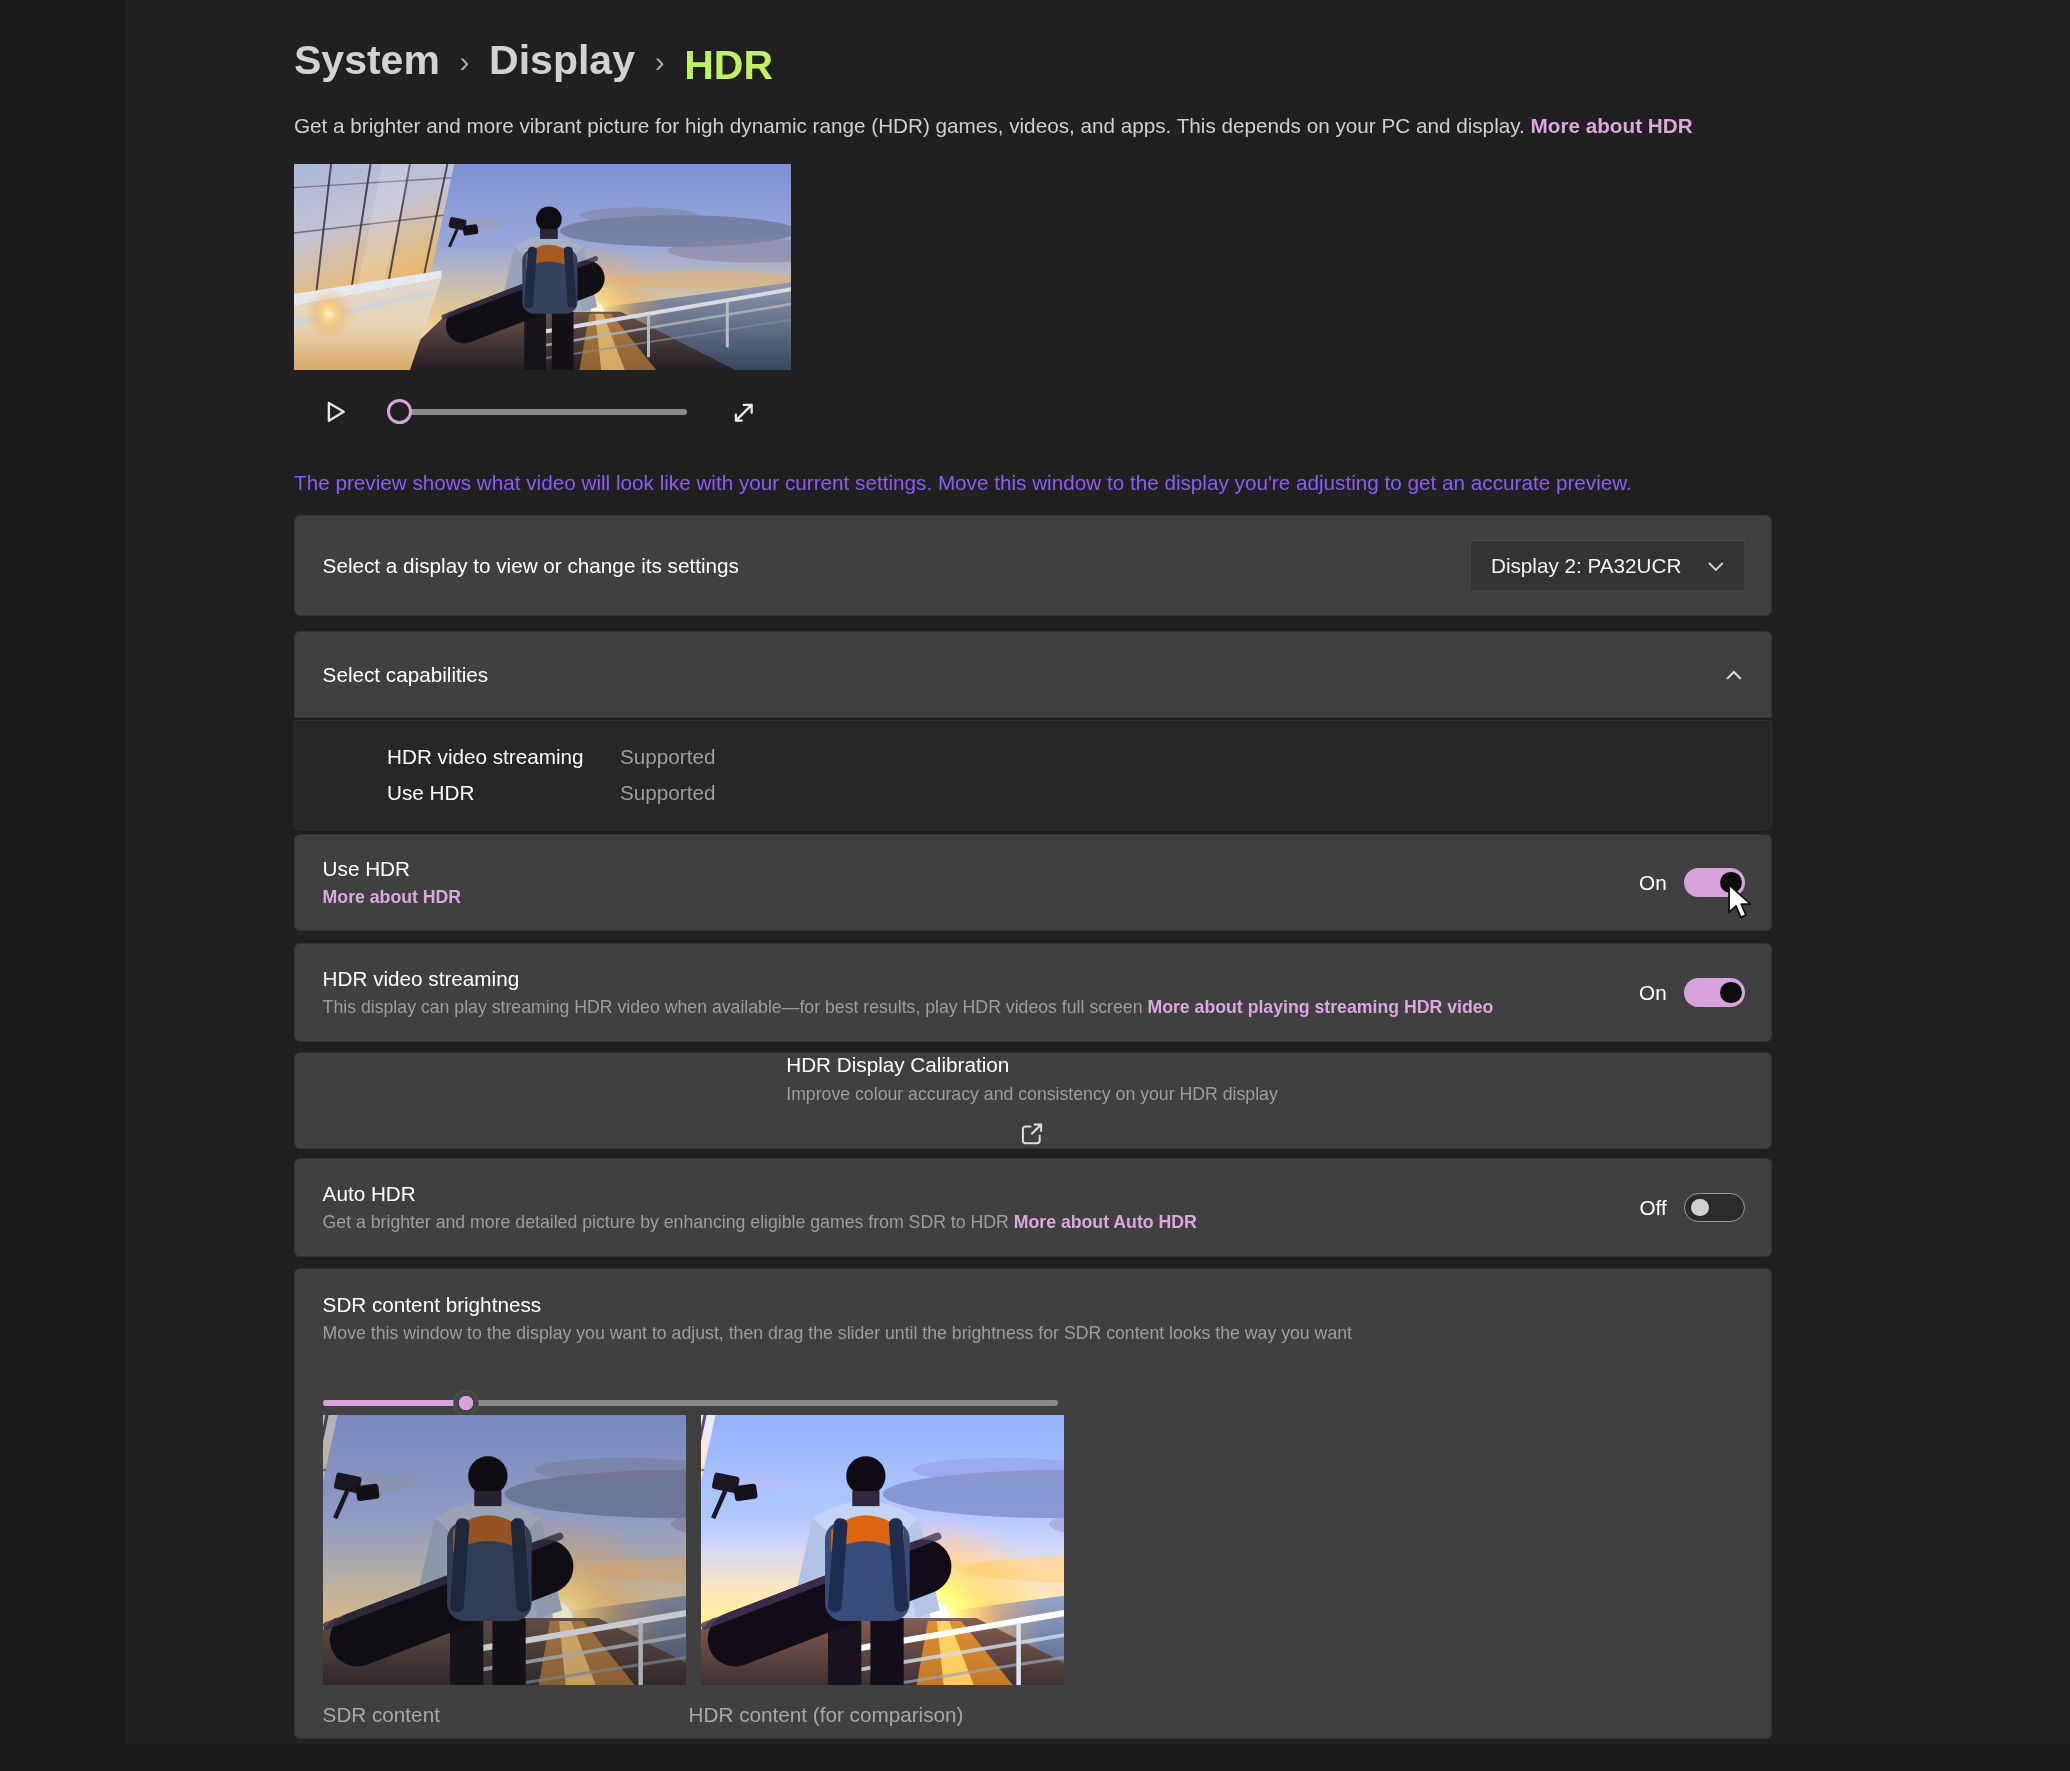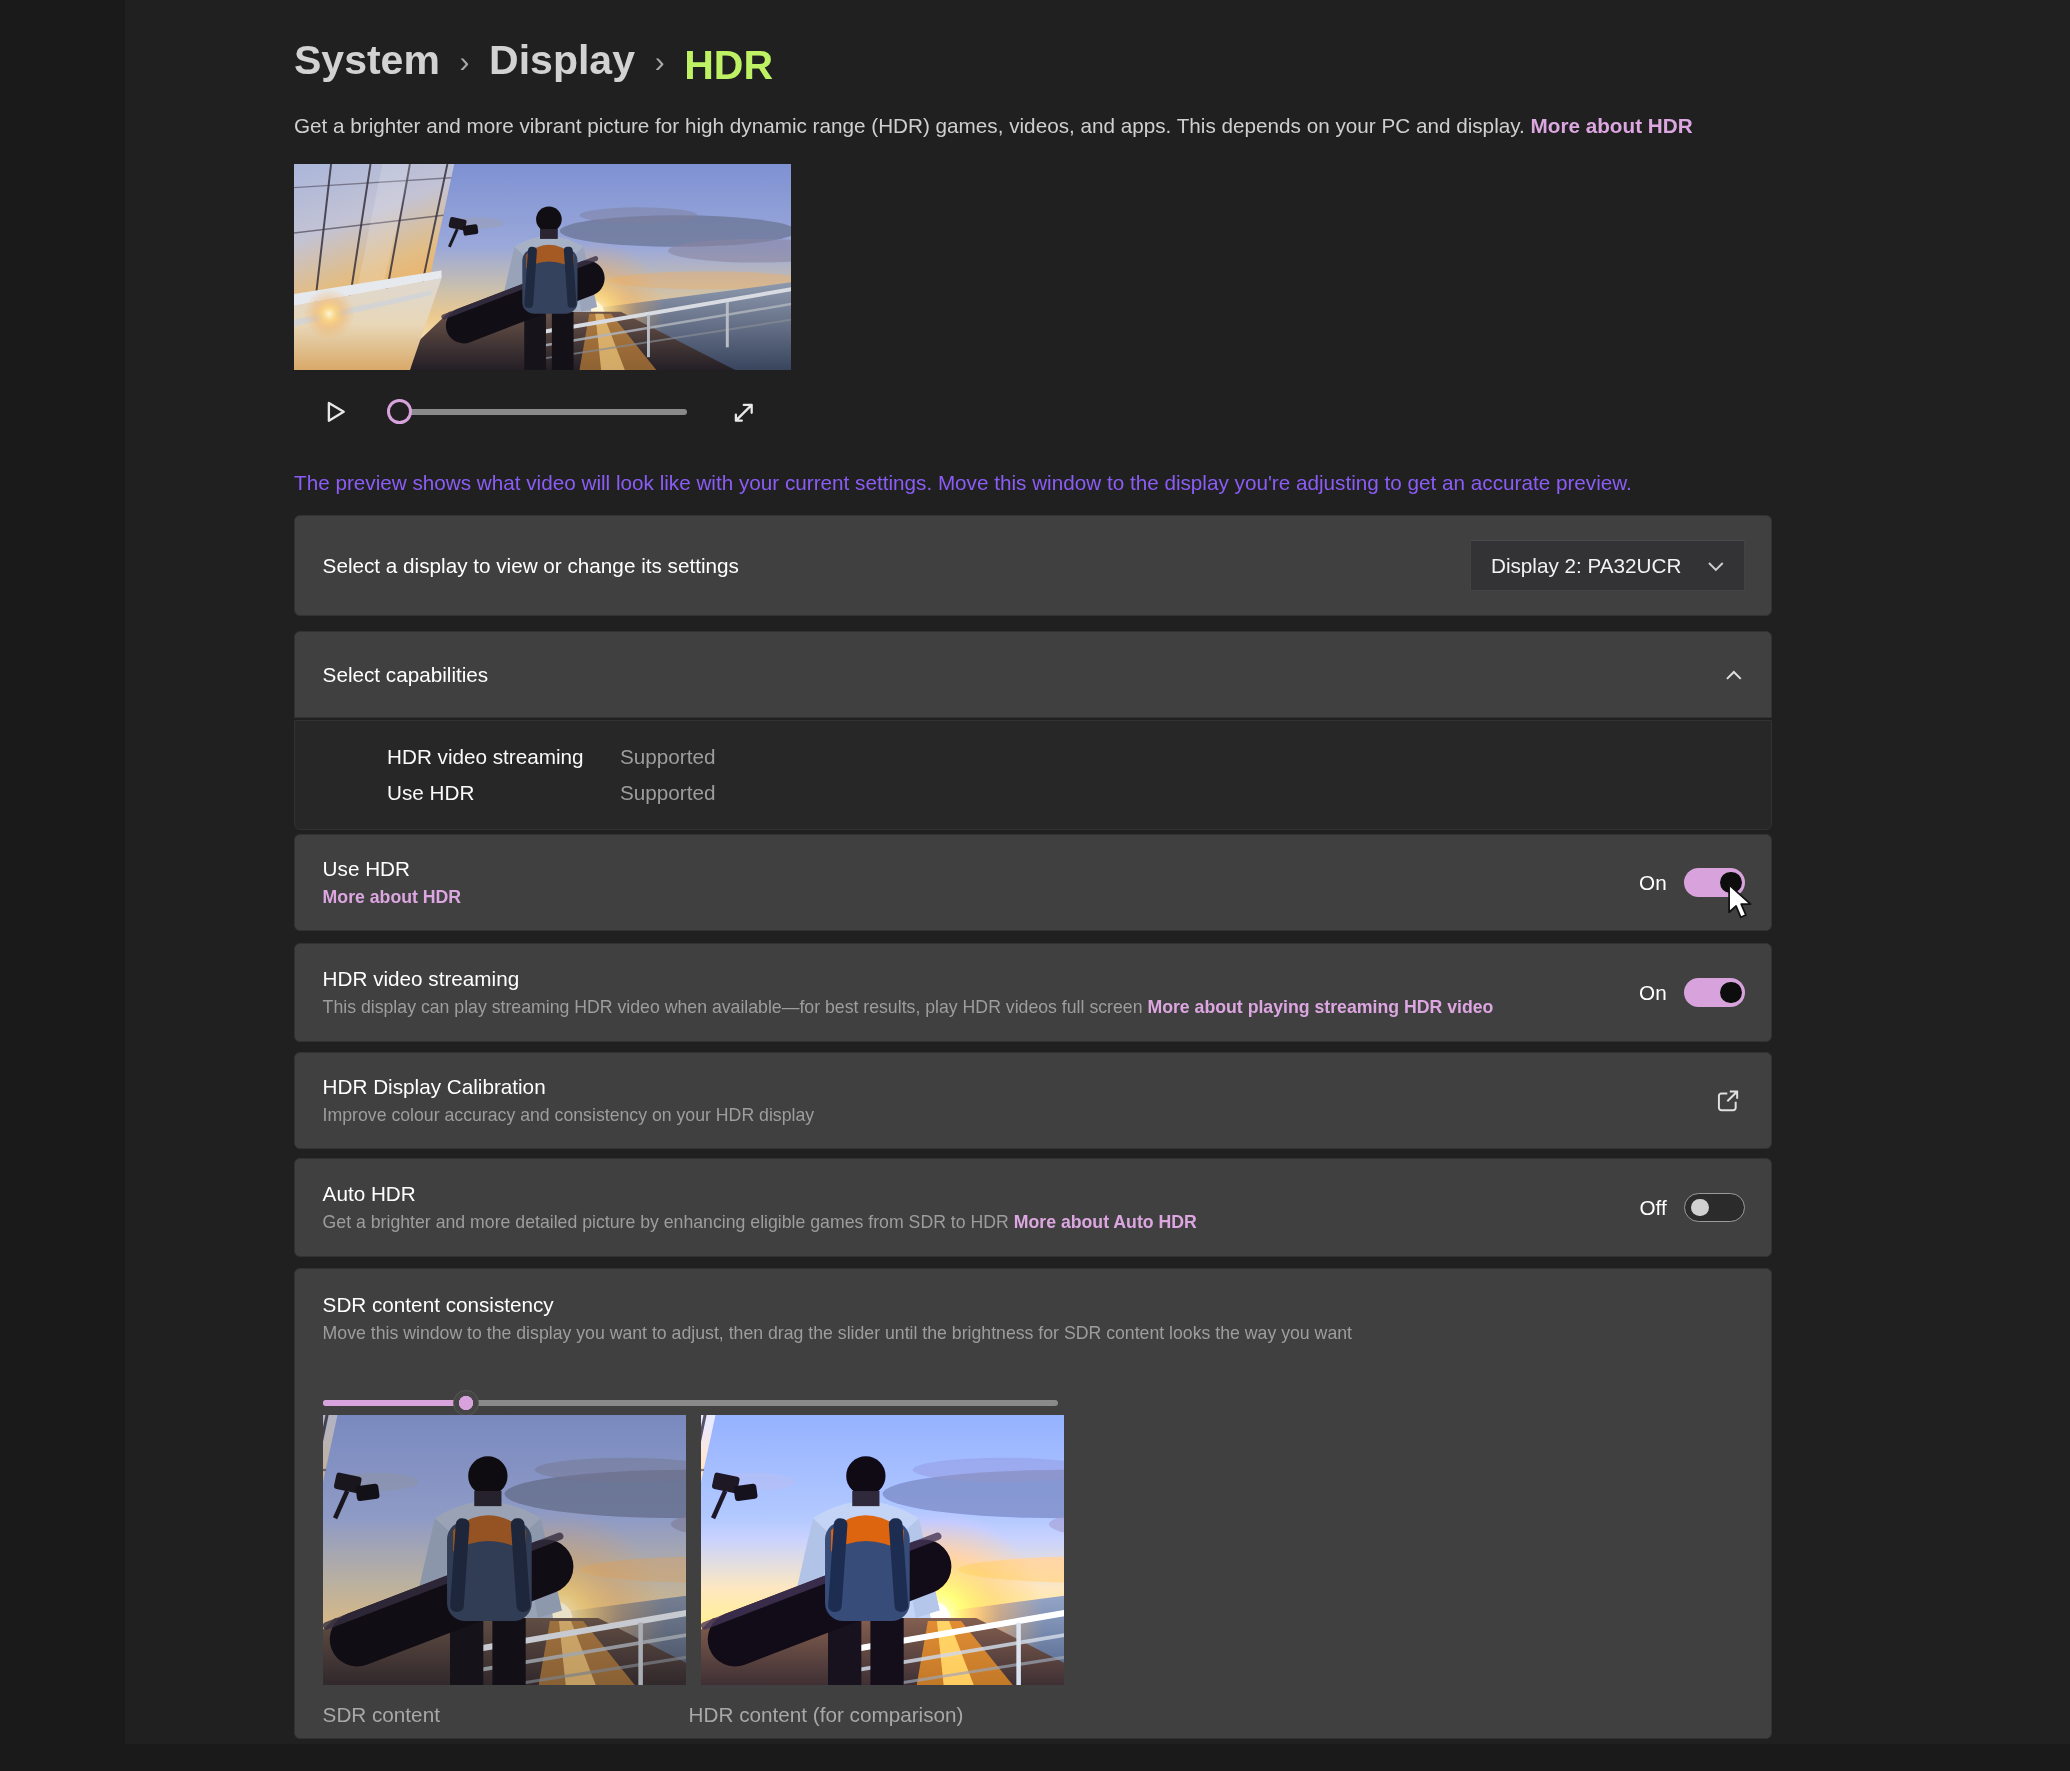--- a/index.html
+++ b/index.html
@@ -49,21 +49,21 @@
 
   .card.cap-header{top:631px;height:87px;padding:0 27.6px;border-radius:5.9px 5.9px 0 0;cursor:pointer;}
   .card.cap-panel{top:720px;height:110px;background:#272727;border-radius:0 0 5.9px 5.9px;
                   flex-direction:column;align-items:stretch;justify-content:center;gap:11.8px;padding:0 27.6px 0 92px;}
   .cap-row{display:flex;align-items:center;}
   .cap-label{width:233px;font-size:20.7px;color:#fafafa;}
   .cap-value{font-size:20.7px;color:#9d9d9d;}
 
   .card.use-hdr{top:834px;height:97px;padding:0 25.6px 0 27.6px;}
   .card.hdr-stream{top:943px;height:99px;padding:0 25.6px 0 27.6px;}
-  .card.calibration{top:1052px;height:97px;padding:0 29.6px 0 27.6px;cursor:pointer;}
+  .card.calibration{top:1052px;height:97px;padding:0 29.6px 0 27.6px;cursor:pointer;flex-direction:column;}
   .card.auto-hdr{top:1158px;height:99px;padding:0 25.6px 0 27.6px;}
 
   .toggle-area{display:flex;align-items:center;gap:17.7px;margin-left:19.7px;}
   .state-label{font-size:20.7px;color:#ffffff;}
   .toggle{position:relative;width:61px;height:29.6px;border-radius:14.8px;cursor:pointer;}
   .toggle.on{background:var(--accent,#d8a3dc);}
   .toggle.on .knob{position:absolute;right:3.9px;top:3.9px;width:21.7px;height:21.7px;border-radius:50%;background:#0d0d0d;}
   .toggle.off{background:#2b2b2b;border:1px solid #9a9a9a;box-sizing:border-box;}
   .toggle.off .knob{position:absolute;left:5.9px;top:4.9px;width:17.7px;height:17.7px;border-radius:50%;background:#d0d0d0;}
 
@@ -296,21 +296,21 @@
     </div>
     <div class="toggle-area">
       <span class="state-label">Off</span>
       <div class="toggle off">
           <div class="knob"></div>
         </div>
     </div>
   </div>
 
   <div class="card sdr">
-    <div class="card-title">SDR content consistency</div>
+    <div class="card-title">SDR content brightness</div>
     <div class="card-desc">Move this window to the display you want to adjust, then drag the slider until the brightness for SDR content looks the way you want</div>
 
     <div class="slider">
       <div class="slider-track"></div>
       <div class="slider-fill"></div>
       <div class="slider-thumb"></div>
     </div>
 
     <div class="compare-row">
       <div class="compare-img sdr-filter">

